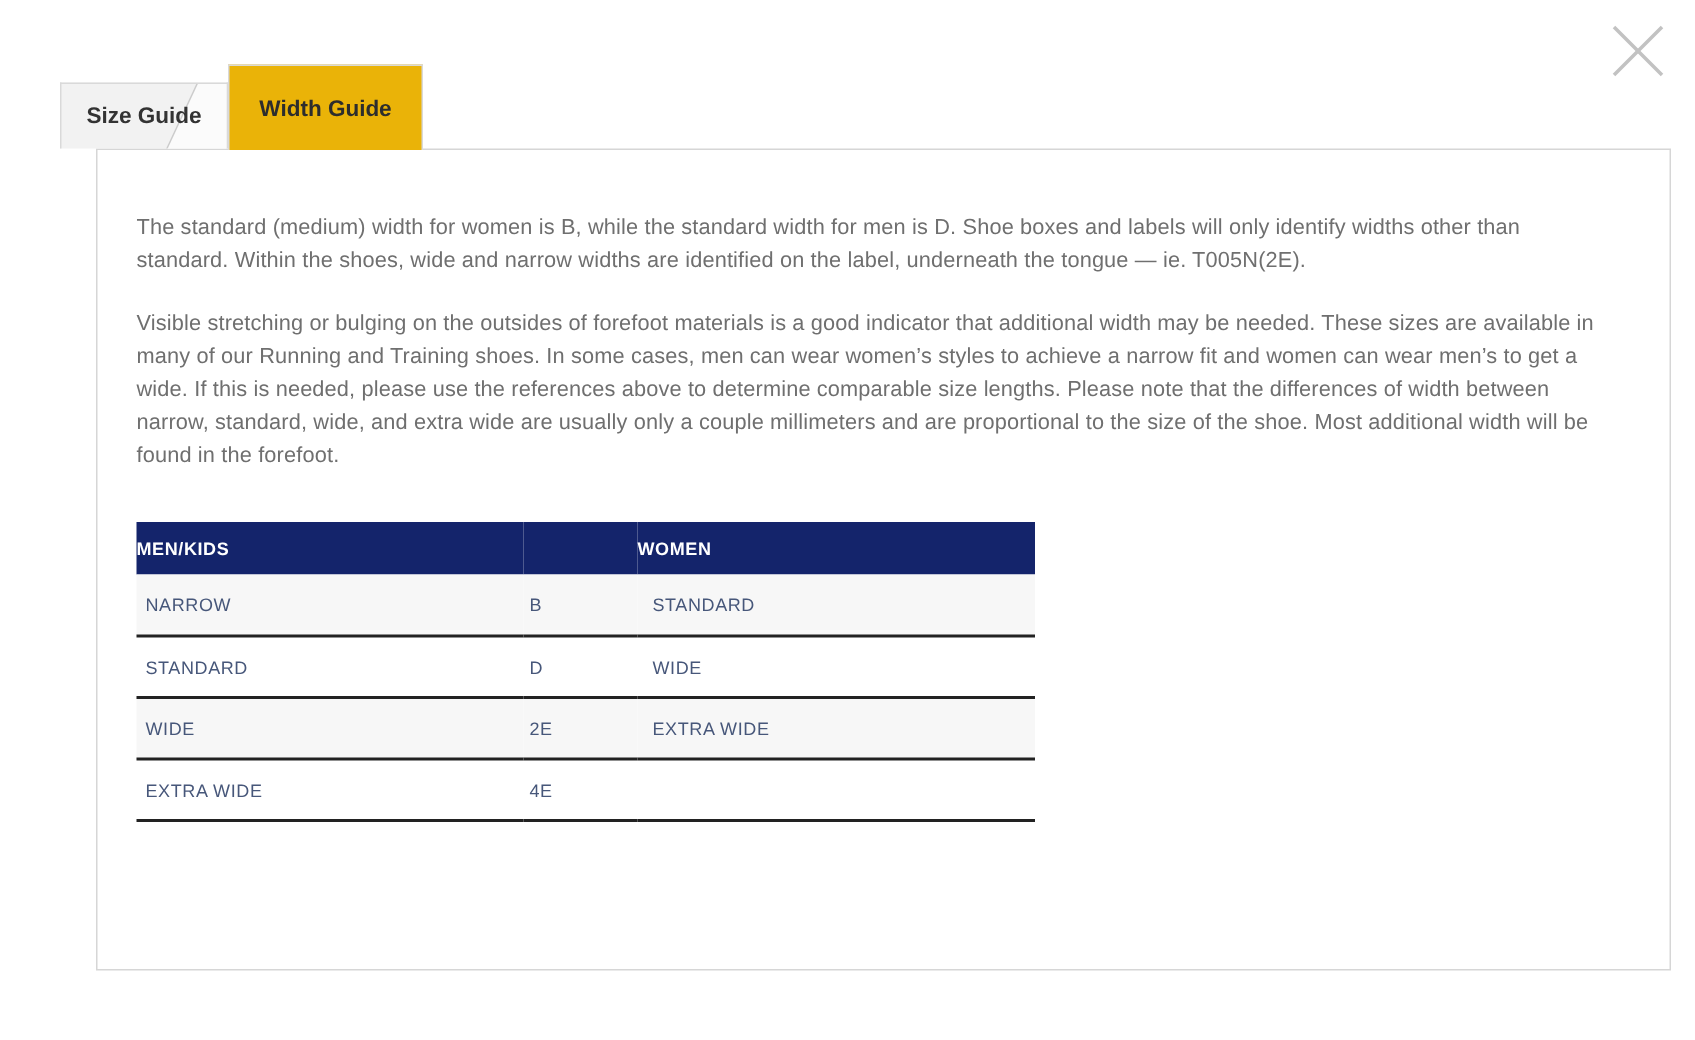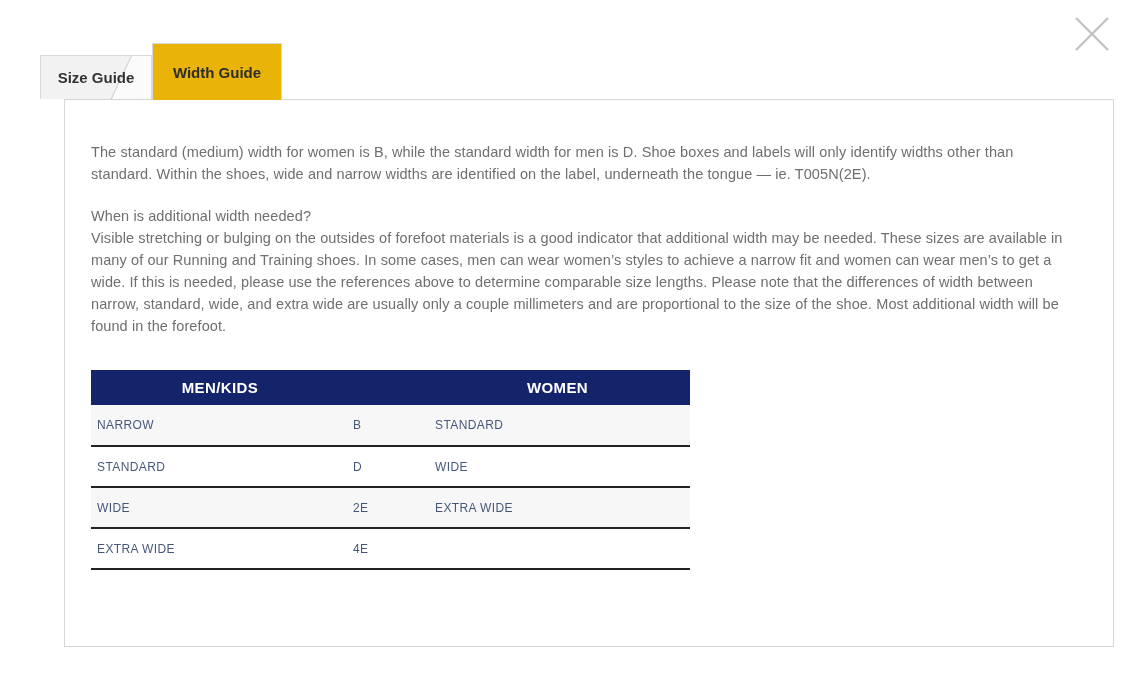--- a/index.html
+++ b/index.html
@@ -90,25 +90,25 @@
     margin-top: 33px;
     width: 599px;
     border-collapse: collapse;
   }
   .width-table col.c1 { width: 258px; }
   .width-table col.c2 { width: 76px; }
   .width-table col.c3 { width: 265px; }
   .width-table th {
     background: #14246b;
     color: #ffffff;
-    font-size: 15px;
+    font-size: 12px;
     font-weight: bold;
     height: 35px;
     letter-spacing: 0.4px;
-    text-align: center;
+    text-align: left;
   }
   .width-table td {
     height: 41px;
     font-size: 12px;
     color: #47577a;
     letter-spacing: 0.4px;
     border-bottom: 2px solid #222222;
     vertical-align: middle;
   }
   .width-table td:nth-child(1) { padding-left: 6px; }
@@ -135,21 +135,20 @@
   </div>
   <div class="tab tab-active">
     <span class="tab-label">Width Guide</span>
   </div>
 </div>
 
 <div class="panel">
   <div class="panel-content">
     <p class="body-text para-1">The standard (medium) width for women is B, while the standard width for men is D. Shoe boxes and labels will only identify widths other than standard. Within the shoes, wide and narrow widths are identified on the label, underneath the tongue — ie. T005N(2E).</p>
     <div class="body-text">
-      <div>When is additional width needed?</div>
       <div>Visible stretching or bulging on the outsides of forefoot materials is a good indicator that additional width may be needed. These sizes are available in many of our Running and Training shoes. In some cases, men can wear women’s styles to achieve a narrow fit and women can wear men’s to get a wide. If this is needed, please use the references above to determine comparable size lengths. Please note that the differences of width between narrow, standard, wide, and extra wide are usually only a couple millimeters and are proportional to the size of the shoe. Most additional width will be found in the forefoot.</div>
     </div>
 
     <table class="width-table">
       <colgroup>
           <col class="c1">
           <col class="c2">
           <col class="c3">
         </colgroup>
       <thead>

